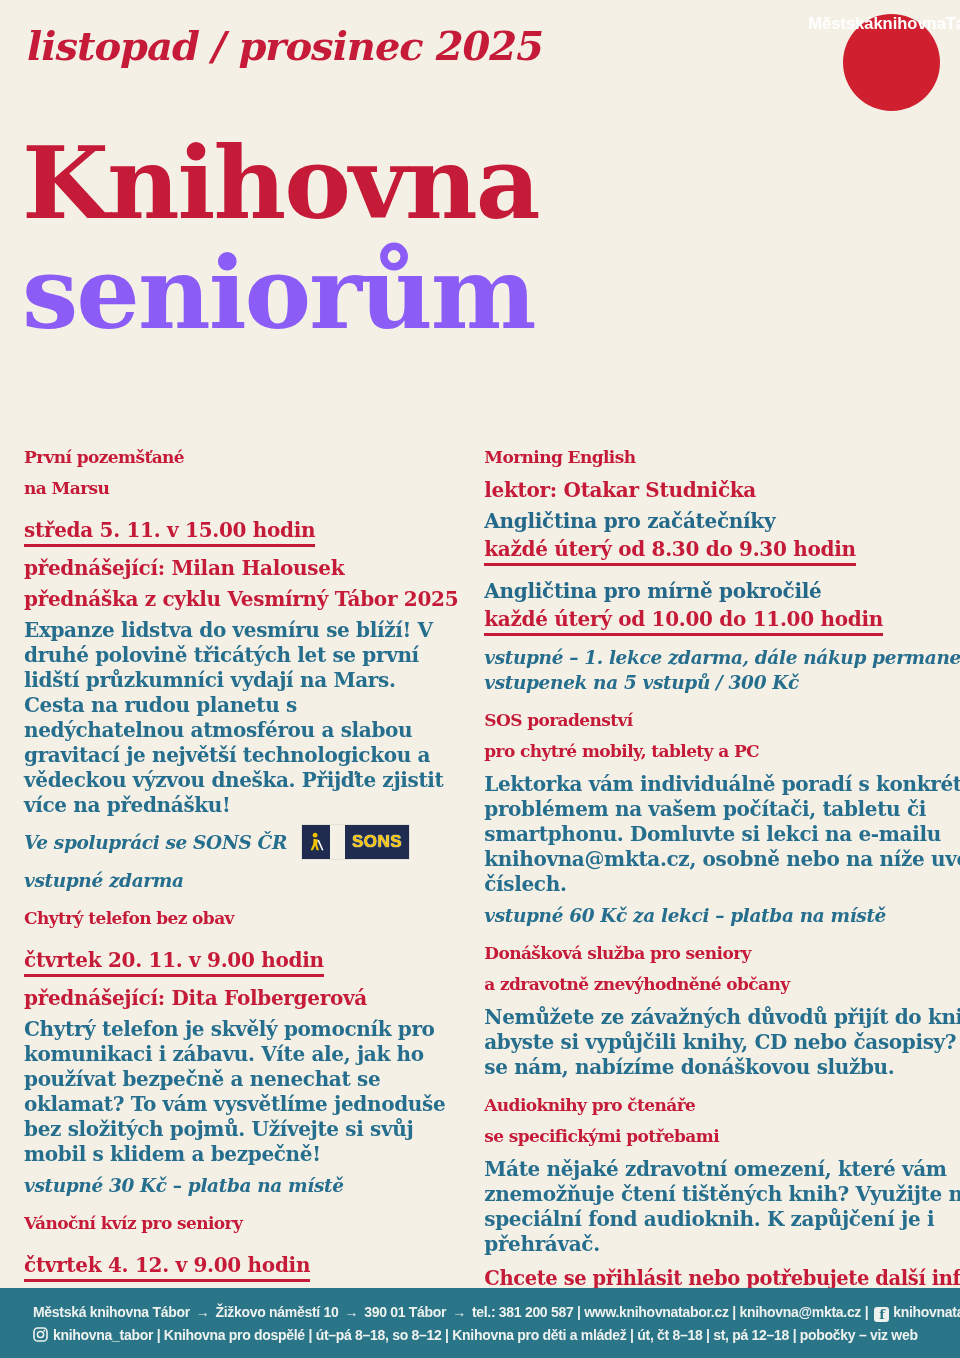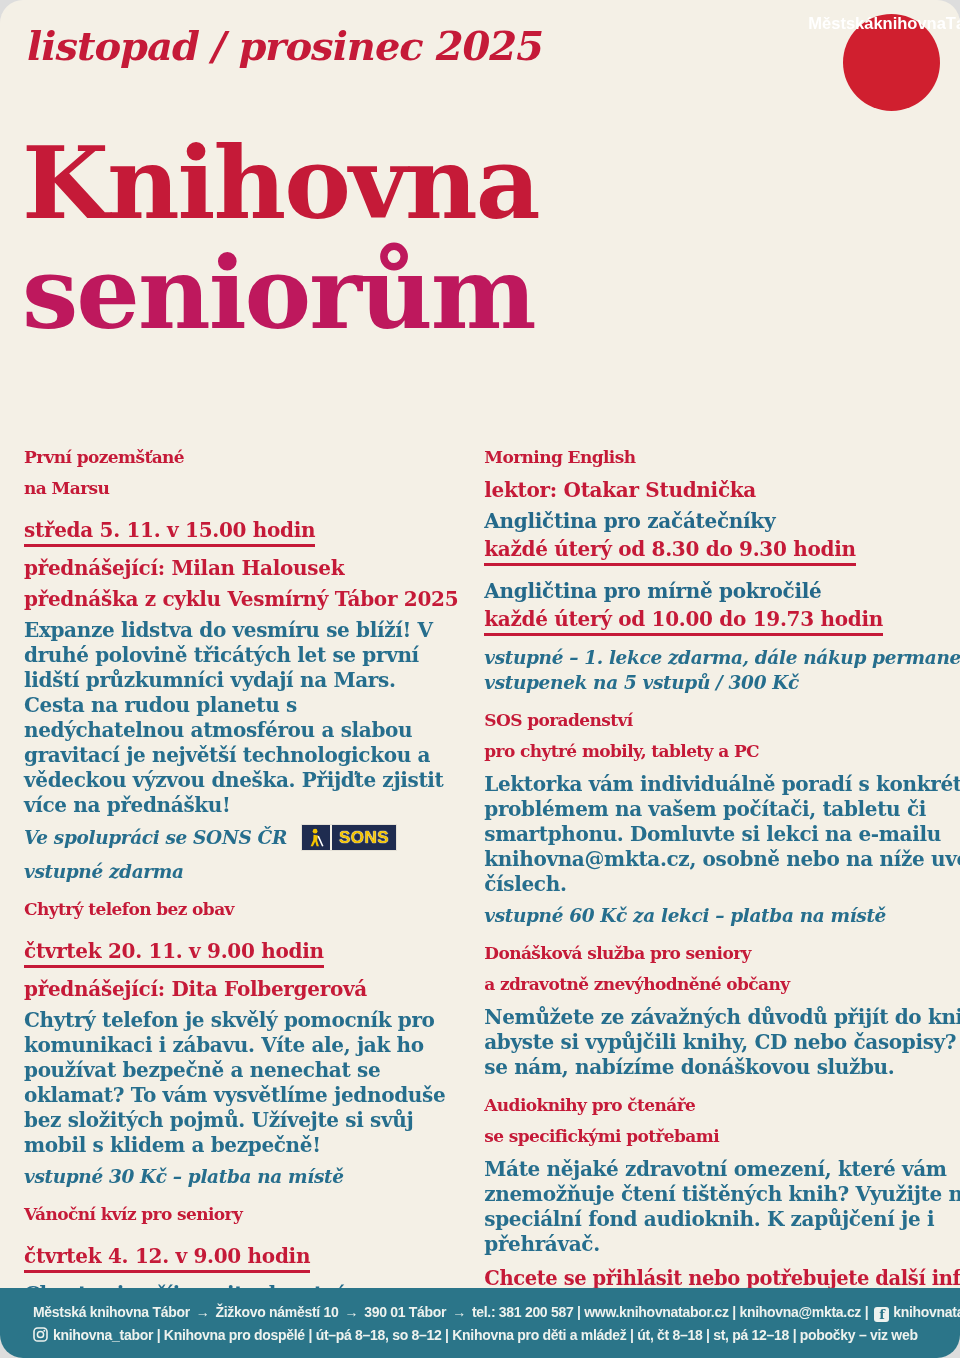--- a/index.html
+++ b/index.html
@@ -14,21 +14,20 @@
   }
   *{margin:0;padding:0;box-sizing:border-box;}
   html,body{background:#ddd;}
   .page{
     position:relative;
     width:960px;height:1358px;
     background:var(--bg);
     overflow:hidden;
     font-family:"DejaVu Serif", serif;
     margin:0 auto;
-    border-radius:23px;
   }
   
   .issue{
     position:absolute;left:27px;top:22px;
     font-size:40px;font-weight:bold;font-style:italic;
     color:var(--red);letter-spacing:-1px;
   }
   .logo{
     position:absolute;right:20px;top:14px;
     width:97px;height:97px;border-radius:50%;
@@ -37,21 +36,21 @@
     padding-left:17px;
     font-family:"Liberation Sans", sans-serif;
     color:#fff;font-weight:bold;font-size:16.5px;line-height:19px;
   }
   .title{
     position:absolute;left:22px;top:128px;
     font-weight:bold;font-size:100px;line-height:110px;
     letter-spacing:-2px;white-space:nowrap;
   }
   .title .t-red{display:block;color:var(--red);}
-  .title .t-teal{display:block;color:#be185d;}
+  .title .t-teal{display:block;color:#8b5cf6;}
   .address{
     position:absolute;left:25px;top:372px;
     font-size:23px;font-weight:bold;color:var(--red);
     border-bottom:3px solid var(--red);padding-bottom:4px;
     letter-spacing:-0.3px;white-space:nowrap;
   }
   
   .columns{
     position:absolute;left:24px;top:442px;
     width:912px;
@@ -77,22 +76,23 @@
   .body-text{
     color:var(--teal-body);font-size:20px;font-weight:bold;
     line-height:25px;letter-spacing:-0.35px;margin-bottom:6px;
   }
   .note-italic{
     color:var(--teal-body);font-size:18.5px;font-weight:bold;font-style:italic;
     line-height:25px;letter-spacing:-0.35px;margin-bottom:4px;
   }
   .coop-row{display:flex;align-items:center;gap:14px;margin:2px 0 8px 0;}
   .sons-logo{
-    display:inline-flex;align-items:stretch;height:27px;
+    display:inline-flex;align-items:stretch;height:36px;
     border:1px solid #e4e0d6;
+    gap:13px;
   }
   .sons-ico{
     width:28px;background:var(--sons-navy);
     display:flex;align-items:center;justify-content:center;
   }
   .sons-txt{
     background:var(--sons-navy);color:var(--sons-yellow);
     font-family:"Liberation Sans", sans-serif;font-weight:bold;
     font-size:17px;display:flex;align-items:center;
     padding:0 7px;margin-left:2px;
@@ -203,21 +203,21 @@
     <div>
 
       <section class="event">
         <h2>
           <span>Morning English</span>
         </h2>
         <div class="lecturer">lektor: Otakar Studnička</div>
         <div class="course-name">Angličtina pro začátečníky</div>
         <div class="date" style="margin-top:0;">každé úterý od 8.30 do 9.30 hodin</div><br>
         <div class="course-name" style="margin-top:4px;">Angličtina pro mírně pokročilé</div>
-        <div class="date" style="margin-top:0;">každé úterý od 10.00 do 19.73 hodin</div>
+        <div class="date" style="margin-top:0;">každé úterý od 10.00 do 11.00 hodin</div>
         <div class="note-italic">vstupné – 1. lekce zdarma, dále nákup permanentních vstupenek na 5 vstupů / 300 Kč</div>
       </section>
 
       <section class="event">
         <h2>
           <span>SOS poradenství</span>
           <span>pro chytré mobily, tablety a PC</span>
         </h2>
         <p class="body-text">Lektorka vám individuálně poradí s konkrétním problémem na vašem počítači, tabletu či smartphonu. Domluvte si lekci na e-mailu knihovna@mkta.cz, osobně nebo na níže uvedených číslech.</p>
         <div class="note-italic">vstupné 60 Kč za lekci – platba na místě</div>

